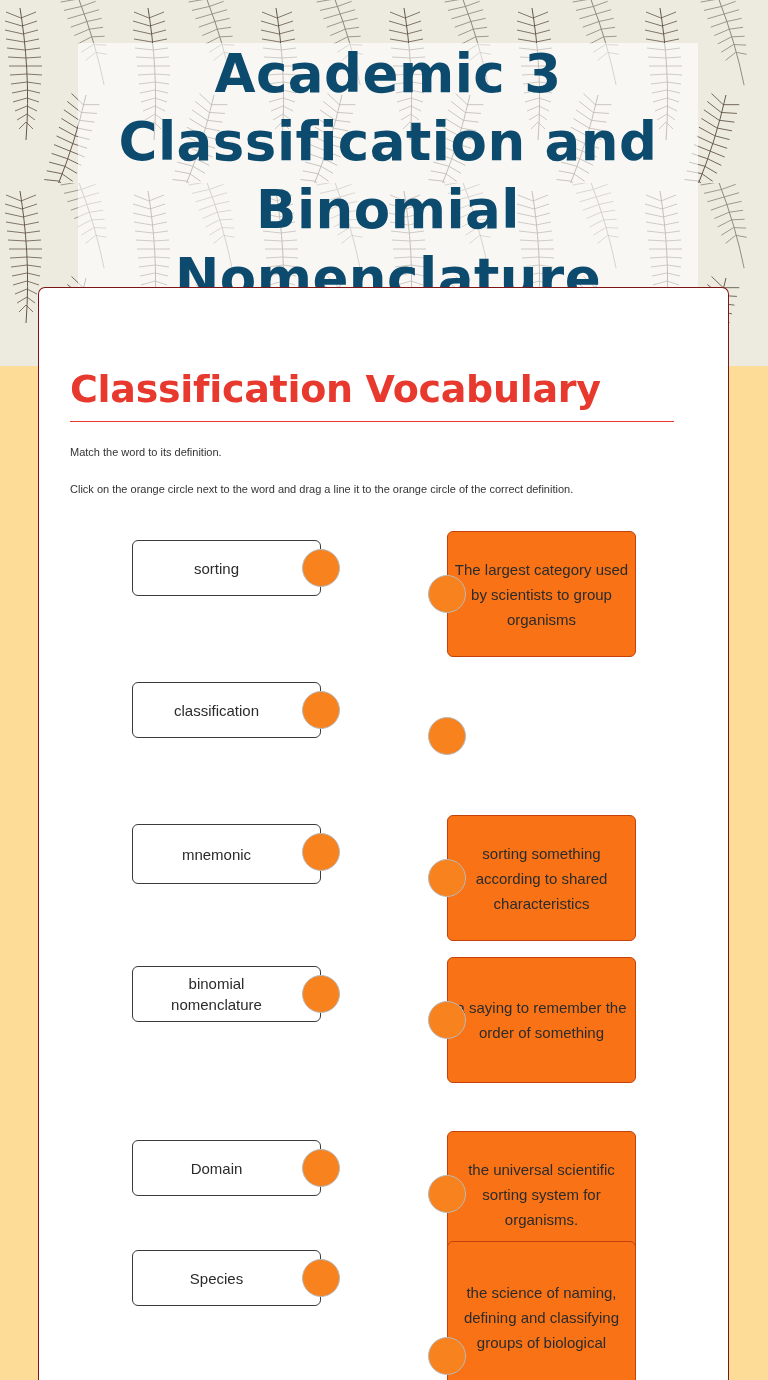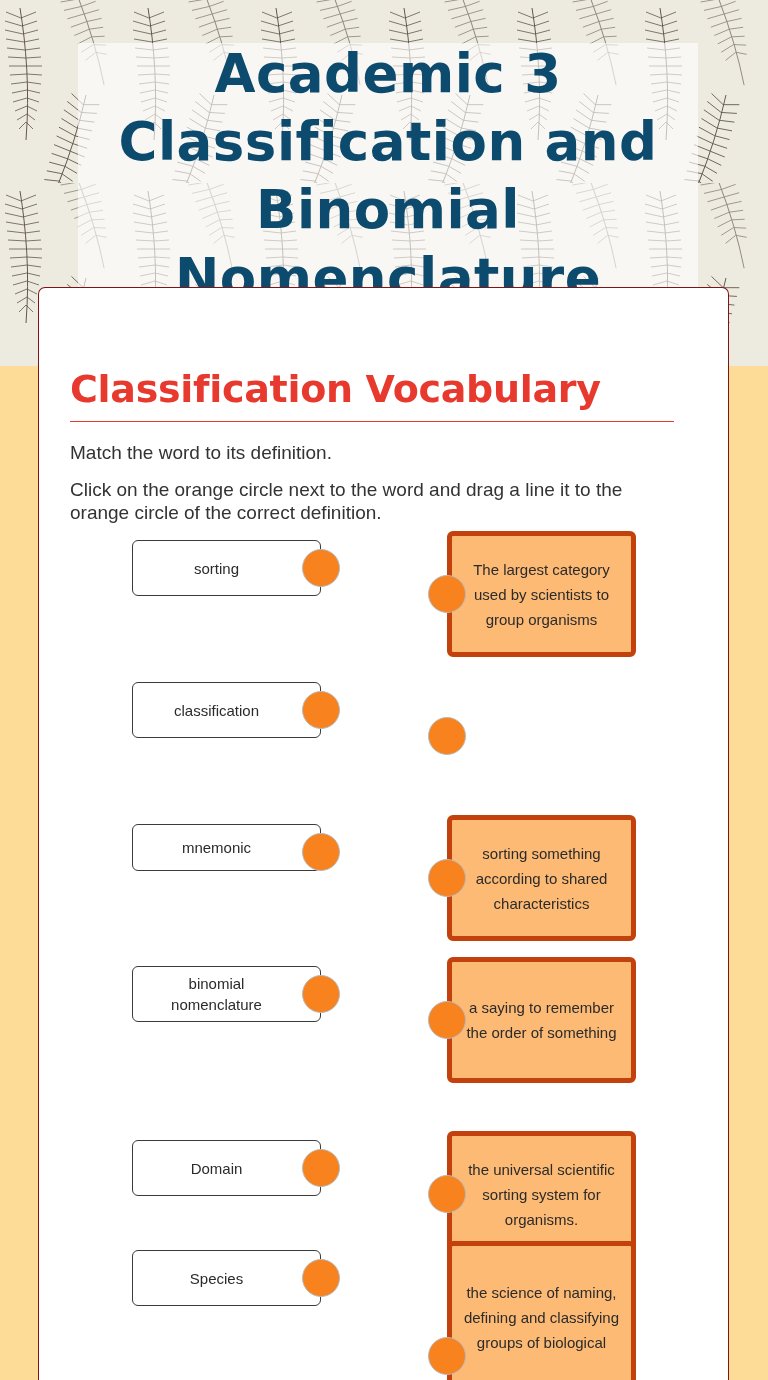--- a/index.html
+++ b/index.html
@@ -94,21 +94,21 @@
     top: 133px;
     width: 604px;
     height: 1px;
     background: #E8392E;
   }
 
   .instruction {
     position: absolute;
     left: 31px;
     width: 614px;
-    font-size: 19px;
+    font-size: 11px;
     line-height: 23px;
     color: #333333;
   }
   #instruction-1 { top: 153px; }
   #instruction-2 { top: 190px; }
 
   
   #match-area {
     position: absolute;
     left: 0;
@@ -137,31 +137,31 @@
     line-height: 21px;
     color: #2b2b2b;
     background: #ffffff;
     padding: 6px 30px 6px 10px;
   }
 
   .def-box {
     position: absolute;
     left: 408px;
     width: 189px;
-    border: 5px solid #c2410c;
+    border: 1px solid #c2410c;
     border-radius: 6px;
     box-sizing: border-box;
     display: flex;
     align-items: center;
     justify-content: center;
     text-align: center;
     font-size: 15px;
     line-height: 25px;
     color: #2b2b2b;
-    background: #fdba74;
+    background: #f97316;
     padding: 8px 6px;
   }
 
   .dot {
     position: absolute;
     width: 38px;
     height: 38px;
     border-radius: 50%;
     background: #F7821E;
     border: 1.5px solid #b9b9b9;
@@ -309,21 +309,21 @@
     <div class="row" style="top:142px;height:142px;">
       <div class="word-box" style="top:9px;height:56px;">
         <span>classification</span>
       </div>
       <div class="dot dot-left" style="top:18px;"></div>
 
       <div class="dot dot-right" style="top:44px;"></div>
     </div>
 
     <div class="row" style="top:284px;height:142px;">
-      <div class="word-box" style="top:9px;height:47px;">
+      <div class="word-box" style="top:9px;height:60px;">
         <span>mnemonic</span>
       </div>
       <div class="dot dot-left" style="top:18px;"></div>
 
       <div class="def-box" style="top:0px;height:126px;">
         <span>sorting something according to shared characteristics</span>
       </div>
       <div class="dot dot-right" style="top:44px;"></div>
     </div>
 

